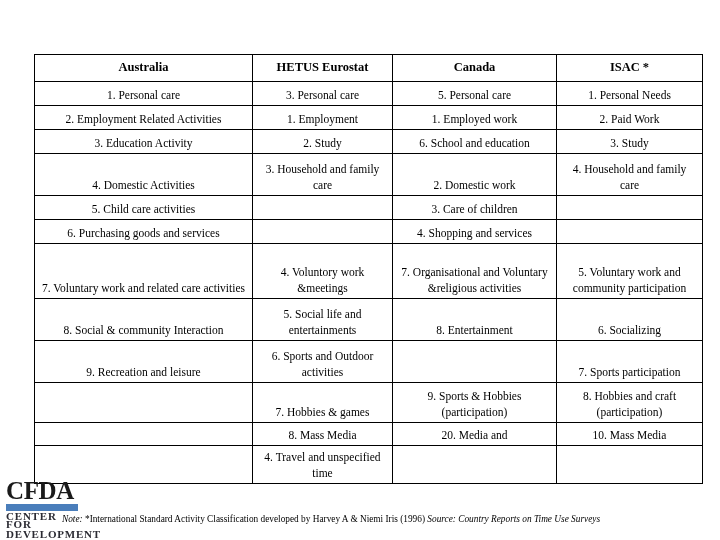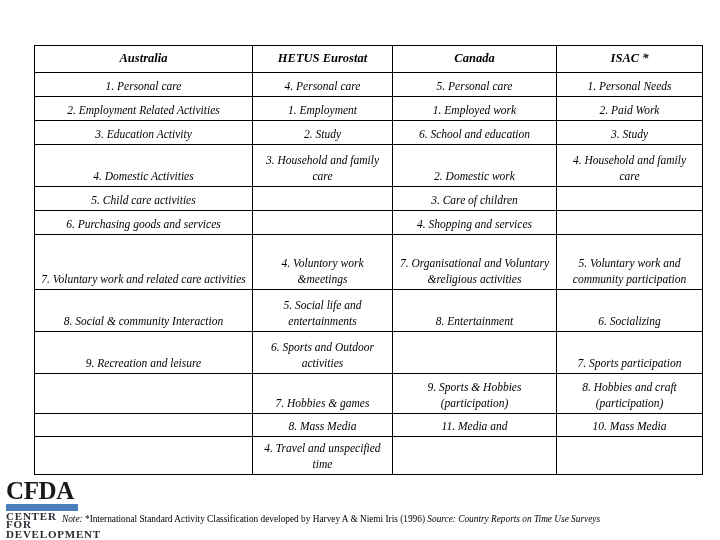--- a/index.html
+++ b/index.html
@@ -33,23 +33,22 @@
     font-weight: bold;
     letter-spacing: 0.1px;
     line-height: 20px;
     white-space: nowrap;
   }
 
   
   #grid-wrap {
     position: absolute;
     left: 34px;
-    top: 45px;
+    top: 54px;
     width: 668px;
-    font-style: italic;
   }
 
   table.grid {
     border-collapse: collapse;
     table-layout: fixed;
     width: 668px;
   }
   table.grid td, table.grid th {
     border: 1.3px solid #000000;
     padding: 3px 5px 2px 5px;
@@ -139,21 +138,21 @@
         <tr>
           <th>Australia</th>
           <th>HETUS Eurostat</th>
           <th>Canada</th>
           <th>ISAC  *</th>
         </tr>
       </thead>
       <tbody>
         <tr style="height:24px">
           <td>1. Personal care</td>
-          <td>4. Personal care</td>
+          <td>3. Personal care</td>
           <td>5. Personal care</td>
           <td>1. Personal Needs</td>
         </tr>
         <tr style="height:24px">
           <td>2. Employment Related Activities</td>
           <td>1. Employment</td>
           <td>1. Employed work</td>
           <td>2. Paid Work</td>
         </tr>
         <tr style="height:24px">
@@ -200,21 +199,21 @@
         </tr>
         <tr style="height:40px">
           <td></td>
           <td>7. Hobbies &amp; games</td>
           <td class="topalign">9. Sports &amp; Hobbies (participation)</td>
           <td class="topalign">8. Hobbies and craft (participation)</td>
         </tr>
         <tr style="height:23px">
           <td></td>
           <td>8. Mass Media</td>
-          <td>11. Media and</td>
+          <td>20. Media and</td>
           <td>10. Mass Media</td>
         </tr>
         <tr style="height:38px">
           <td></td>
           <td class="topalign">4. Travel and unspecified time</td>
           <td></td>
           <td></td>
         </tr>
       </tbody>
     </table>

